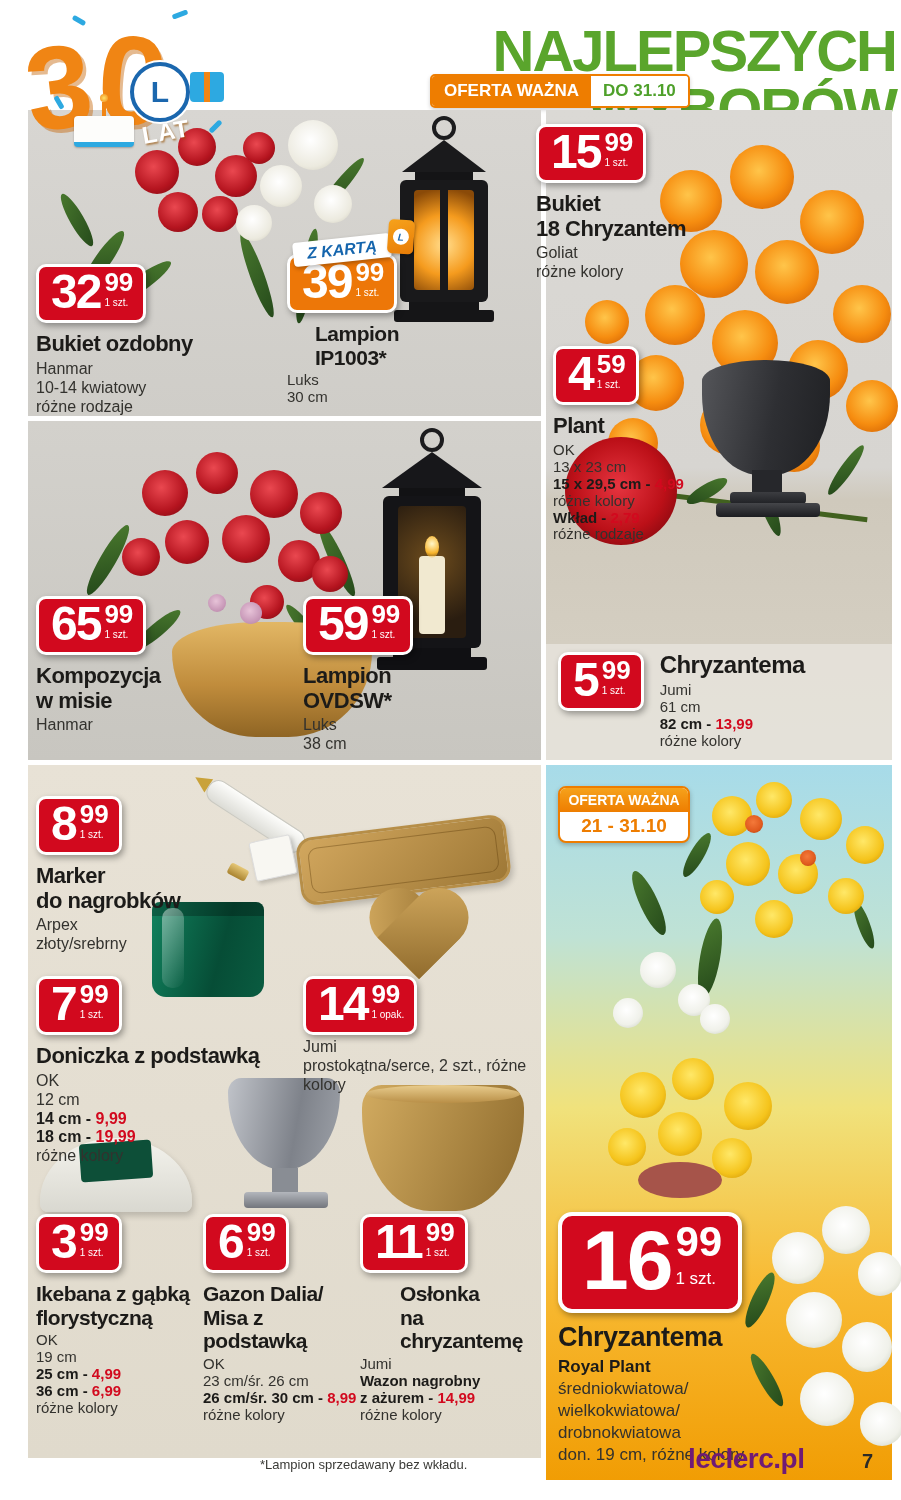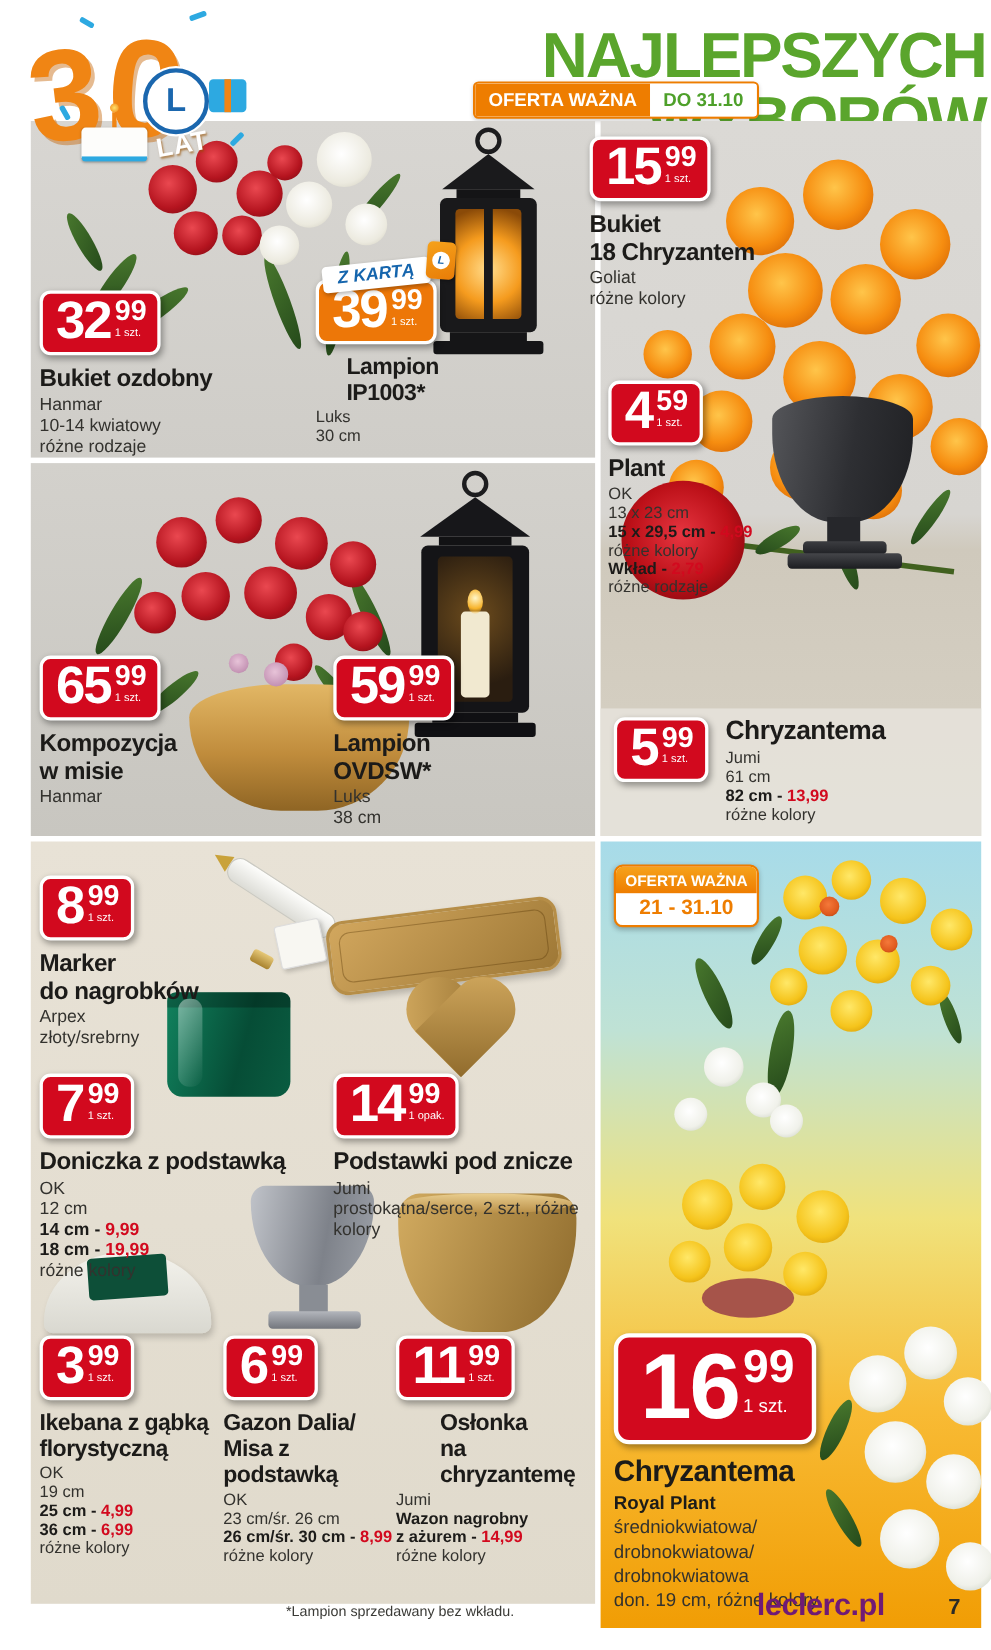--- a/index.html
+++ b/index.html
@@ -450,24 +450,20 @@
   </div>
 
   <div class="prod" style="left:303px;top:976px;width:245px;">
     <div class="price-badge">
       <span class="pb-main">14</span>
       <span class="pb-col">
           <span class="pb-cents">99</span>
           <span class="pb-unit">1 opak.</span>
         </span>
     </div>
-    <div class="prod-name">
-      <div>Podstawki pod znicze</div>
-        <div></div>
-    </div>
     <div class="prod-lines">
         <div class="dline"><span>Jumi</span></div>
         <div class="dline"><span>prostokątna/serce, 2 szt., różne kolory</span></div>
       </div>
   </div>
 
   <div class="prod" style="left:36px;top:1214px;width:168px;">
     <div class="price-badge">
       <span class="pb-main">3</span>
       <span class="pb-col">
@@ -541,21 +537,21 @@
           <span class="pb-unit">1 szt.</span>
         </span>
     </div>
     <div class="prod-name xl">
       <div>Chryzantema</div>
         <div></div>
     </div>
     <div class="prod-lines" style="font-size:17px;line-height:1.3;">
         <div class="dline b"><span>Royal Plant</span></div>
         <div class="dline"><span>średniokwiatowa/</span></div>
-        <div class="dline"><span>drobnokwiatowa/</span></div>
+        <div class="dline"><span>wielkokwiatowa/</span></div>
         <div class="dline"><span>drobnokwiatowa</span></div>
         <div class="dline"><span>don. 19 cm, różne kolory</span></div>
       </div>
   </div>
 
   <div class="footnote">*Lampion sprzedawany bez wkładu.</div>
   <div class="site">leclerc.pl</div>
   <div class="pageno">7</div>
 
 </div>

